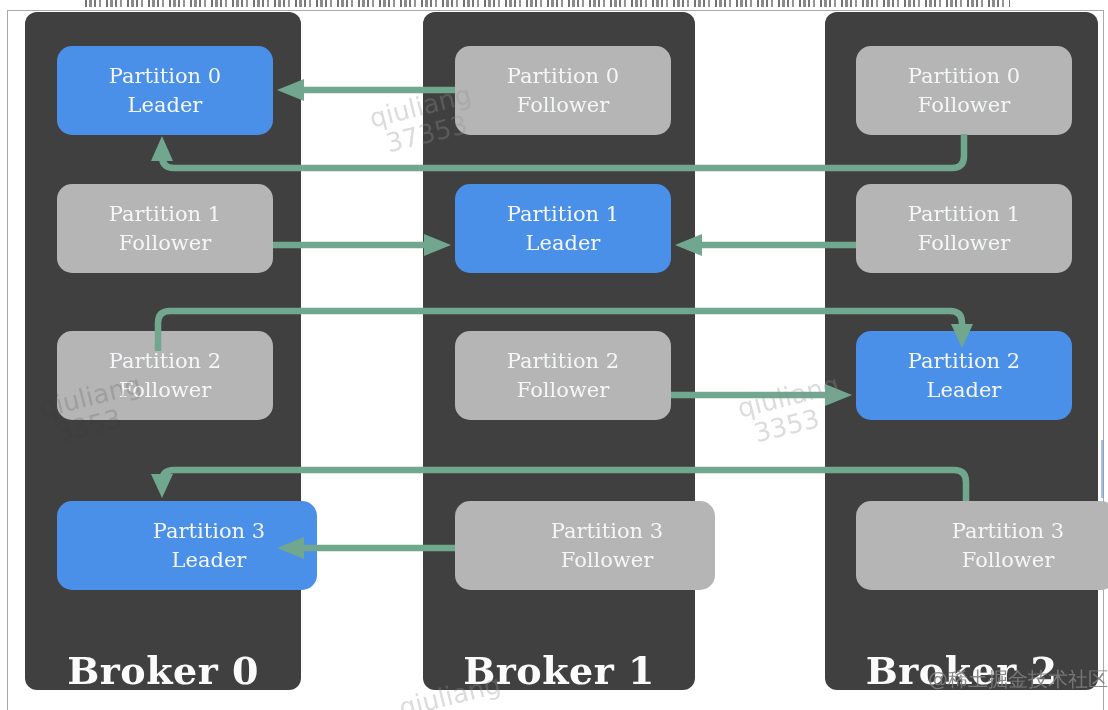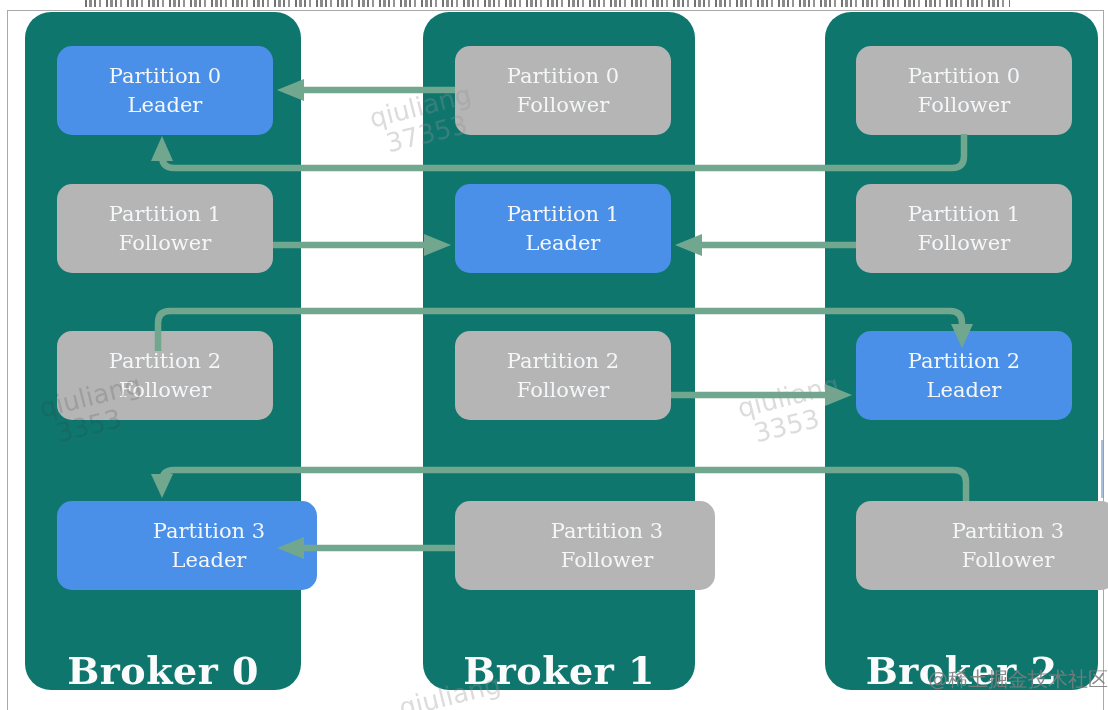--- a/index.html
+++ b/index.html
@@ -14,22 +14,22 @@
   .top-strip{
     position:absolute;left:85px;top:0;width:925px;height:7px;
     background:repeating-linear-gradient(90deg,
       #4f4f4f 0 2px, transparent 2px 4px,
       #6e6e6e 4px 7px, transparent 7px 9px,
       #565656 9px 11px, transparent 11px 14px,
       #7a7a7a 14px 16px, transparent 16px 21px);
     opacity:.8;
   }
   .broker{
-    position:absolute;top:12px;height:678px;background:#0f766e;
-    border-radius:26px;
+    position:absolute;top:12px;height:678px;background:#404040;
+    border-radius:12px;
   }
   .broker-0{left:25px;width:276px;}
   .broker-1{left:423px;width:272px;}
   .broker-2{left:825px;width:273px;}
   .pbox{
     position:absolute;left:32px;width:216px;height:89px;border-radius:15px;
     display:flex;flex-direction:column;align-items:center;justify-content:center;
     color:#f4f6f8;font-size:21px;line-height:29px;text-align:center;
   }
   .broker-2 .pbox{left:31px;}

